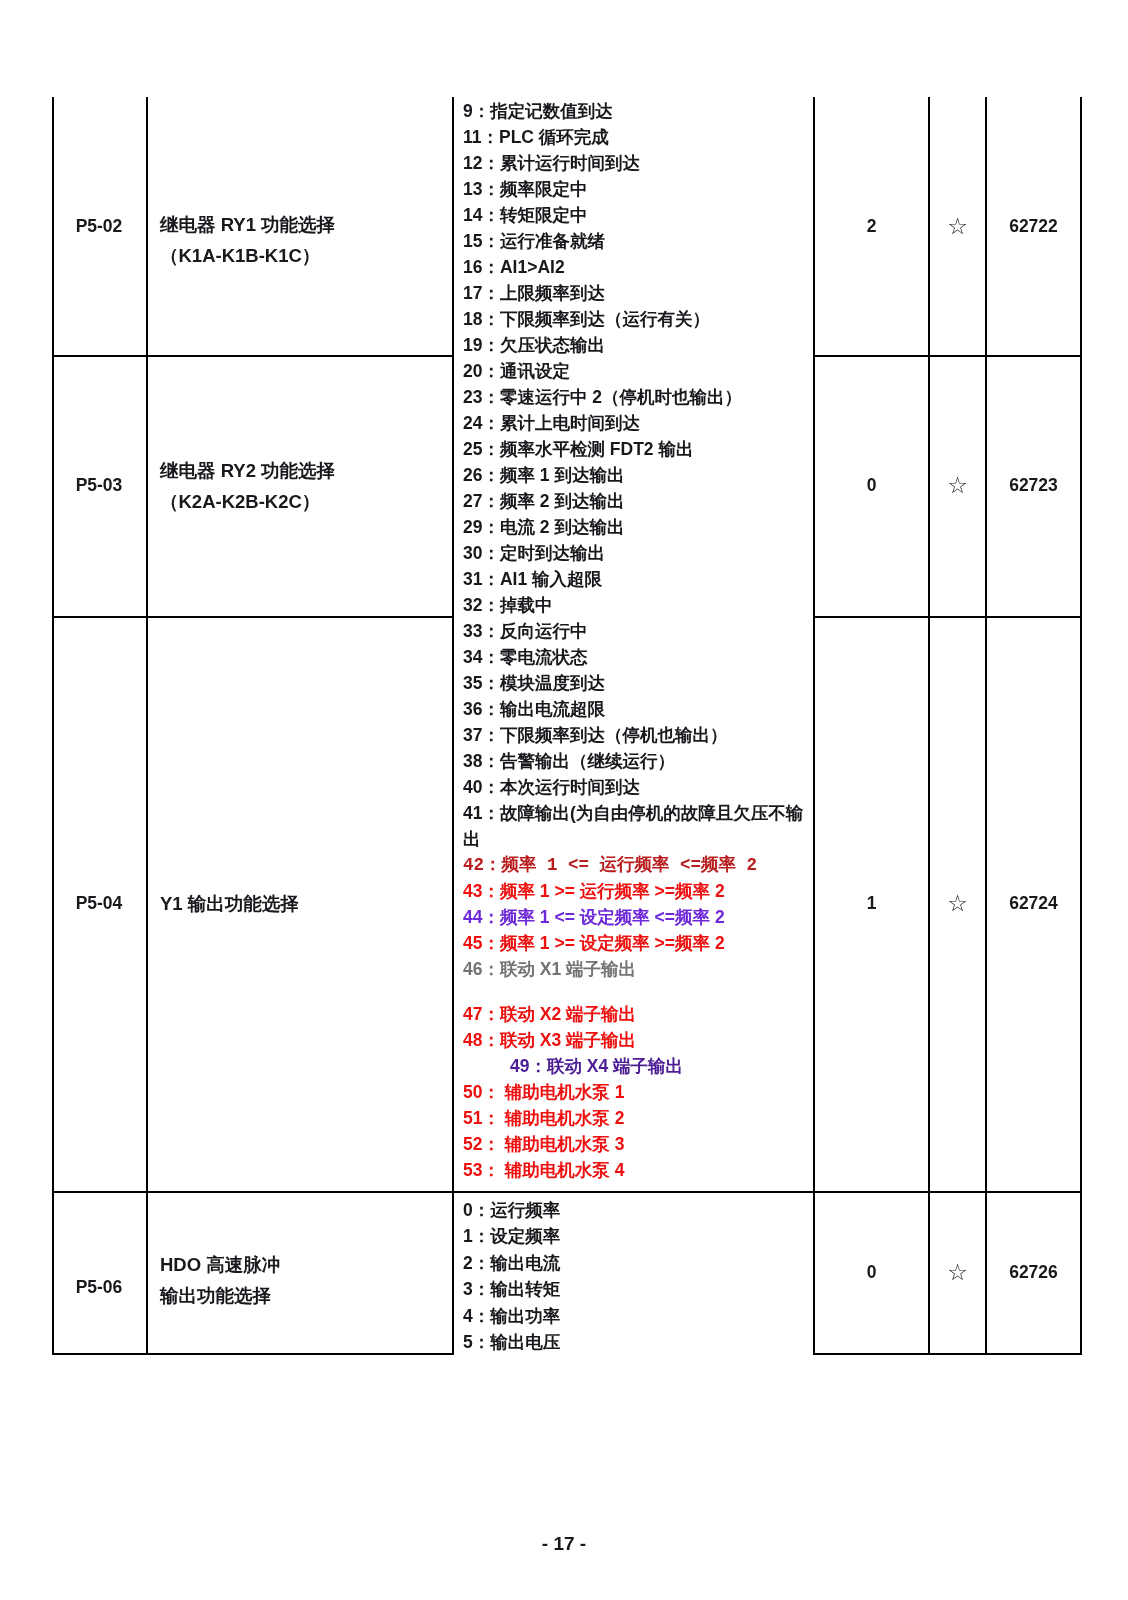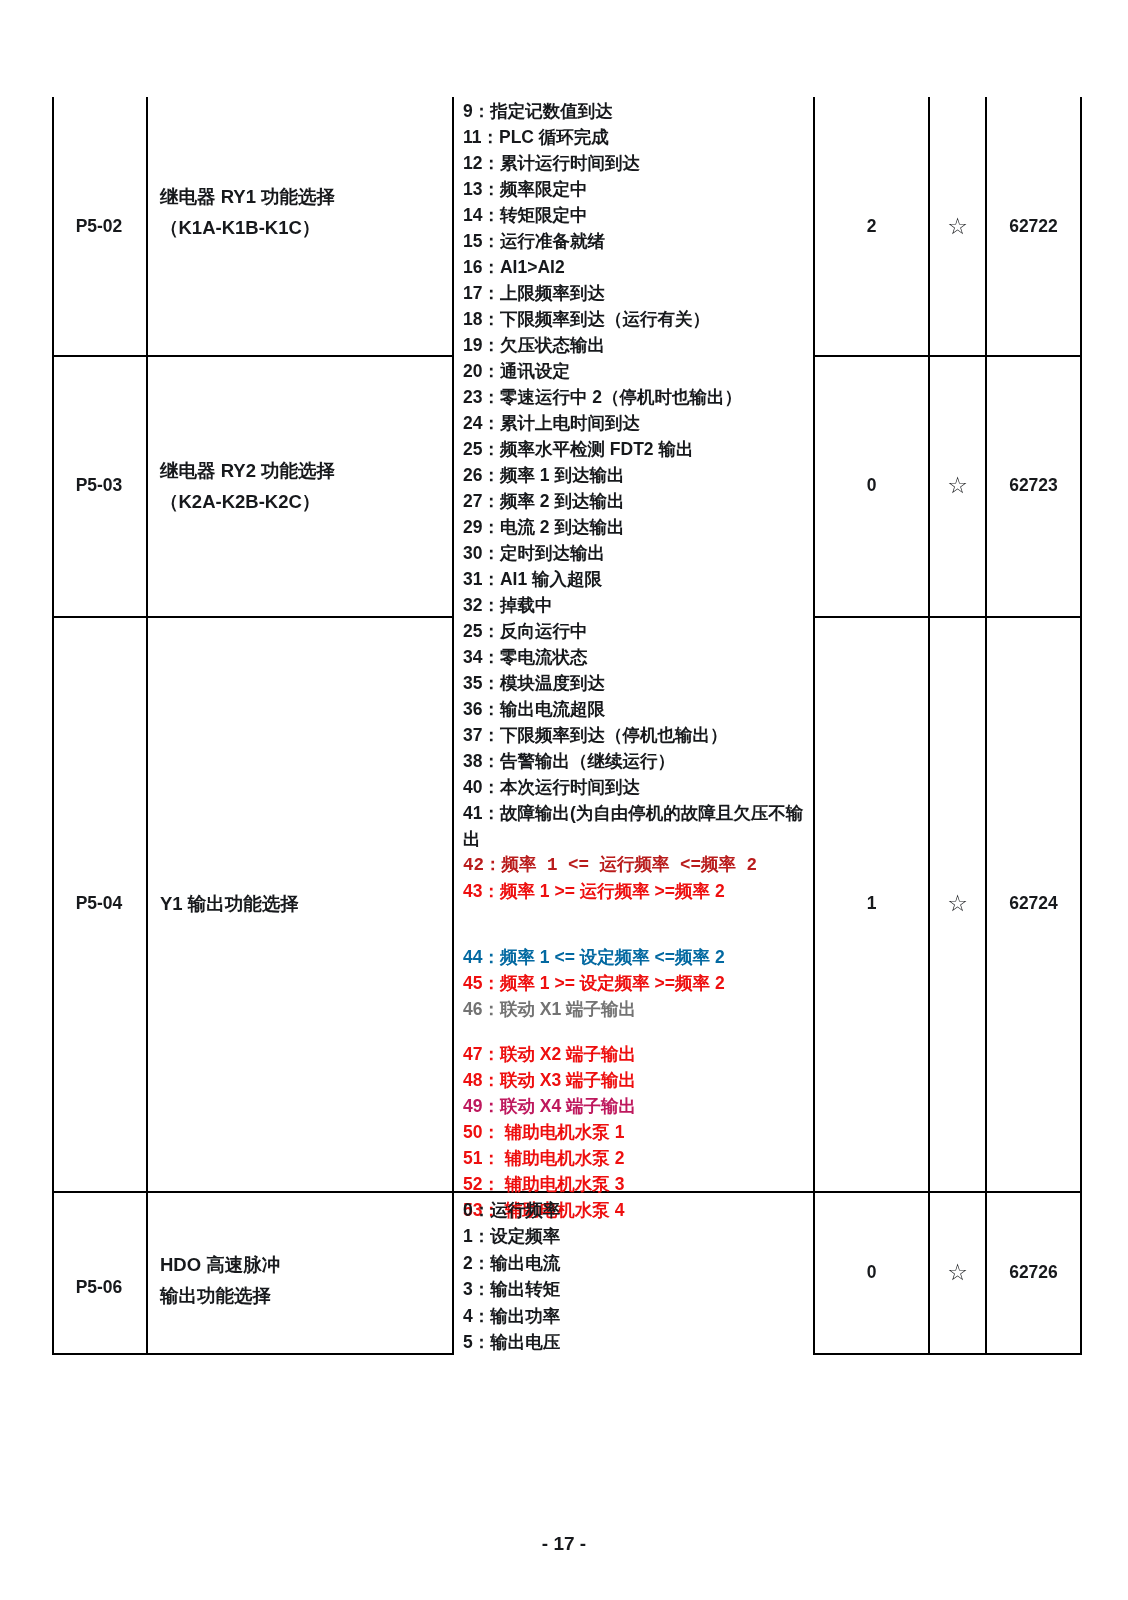--- a/index.html
+++ b/index.html
@@ -42,21 +42,21 @@
   <div class="hline" style="left:813px; top:616px; width:269px;"></div>
   <div class="hline" style="left:52px; top:1191px; width:1030px;"></div>
   <div class="hline" style="left:52px; top:1353px; width:402px;"></div>
   <div class="hline" style="left:813px; top:1353px; width:269px;"></div>
 
   <div class="cell center code" style="top:97px; height:258px;">P5-02</div>
   <div class="cell center code" style="top:355px; height:261px;">P5-03</div>
   <div class="cell center code" style="top:616px; height:575px;">P5-04</div>
   <div class="cell center code" style="top:1191px; height:192px;">P5-06</div>
 
-  <div class="cell name" style="top:83px; height:258px;">
+  <div class="cell name" style="top:111px; height:258px;">
     <div>
       <div>继电器 RY1 功能选择</div>
       <div>（K1A-K1B-K1C）</div>
     </div>
   </div>
   <div class="cell name" style="top:355px; height:261px;">
     <div>
       <div>继电器 RY2 功能选择</div>
       <div>（K2A-K2B-K2C）</div>
     </div>
@@ -86,36 +86,36 @@
       <div class="opt">20：通讯设定</div>
       <div class="opt">23：零速运行中 2（停机时也输出）</div>
       <div class="opt">24：累计上电时间到达</div>
       <div class="opt">25：频率水平检测 FDT2 输出</div>
       <div class="opt">26：频率 1 到达输出</div>
       <div class="opt">27：频率 2 到达输出</div>
       <div class="opt">29：电流 2 到达输出</div>
       <div class="opt">30：定时到达输出</div>
       <div class="opt">31：AI1 输入超限</div>
       <div class="opt">32：掉载中</div>
-      <div class="opt">25：反向运行中</div>
+      <div class="opt">33：反向运行中</div>
       <div class="opt">34：零电流状态</div>
       <div class="opt">35：模块温度到达</div>
       <div class="opt">36：输出电流超限</div>
       <div class="opt">37：下限频率到达（停机也输出）</div>
       <div class="opt">38：告警输出（继续运行）</div>
       <div class="opt">40：本次运行时间到达</div>
       <div class="opt">41：故障输出(为自由停机的故障且欠压不输出</div>
       <div class="opt" style="color: #b91c1c; font-family: Liberation Mono, monospace;">42：频率 1 &lt;= 运行频率 &lt;=频率 2</div>
       <div class="opt" style="color: rgb(238, 15, 15);">43：频率 1 &gt;= 运行频率 &gt;=频率 2</div>
-      <div class="opt" style="color: #0369a1; margin-top: 40px;">44：频率 1 &lt;= 设定频率 &lt;=频率 2</div>
+      <div class="opt" style="color: #6d28d9;">44：频率 1 &lt;= 设定频率 &lt;=频率 2</div>
       <div class="opt" style="color: rgb(238, 15, 15);">45：频率 1 &gt;= 设定频率 &gt;=频率 2</div>
       <div class="opt" style="color: #737373;">46：联动 X1 端子输出</div>
       <div class="opt" style="color: rgb(238, 15, 15); margin-top: 19px;">47：联动 X2 端子输出</div>
       <div class="opt" style="color: rgb(238, 15, 15);">48：联动 X3 端子输出</div>
-      <div class="opt" style="color: #be185d;">49：联动 X4 端子输出</div>
+      <div class="opt" style="color: #4c1d95; margin-left: 47px;">49：联动 X4 端子输出</div>
       <div class="opt" style="color: rgb(238, 15, 15);">50： 辅助电机水泵 1</div>
       <div class="opt" style="color: rgb(238, 15, 15);">51： 辅助电机水泵 2</div>
       <div class="opt" style="color: rgb(238, 15, 15);">52： 辅助电机水泵 3</div>
       <div class="opt" style="color: rgb(238, 15, 15);">53： 辅助电机水泵 4</div>
     </div>
 
   <div class="opts" style="top:1197px;">
 
   <div class="opt opt-b">0：运行频率</div>
       <div class="opt opt-b">1：设定频率</div>

